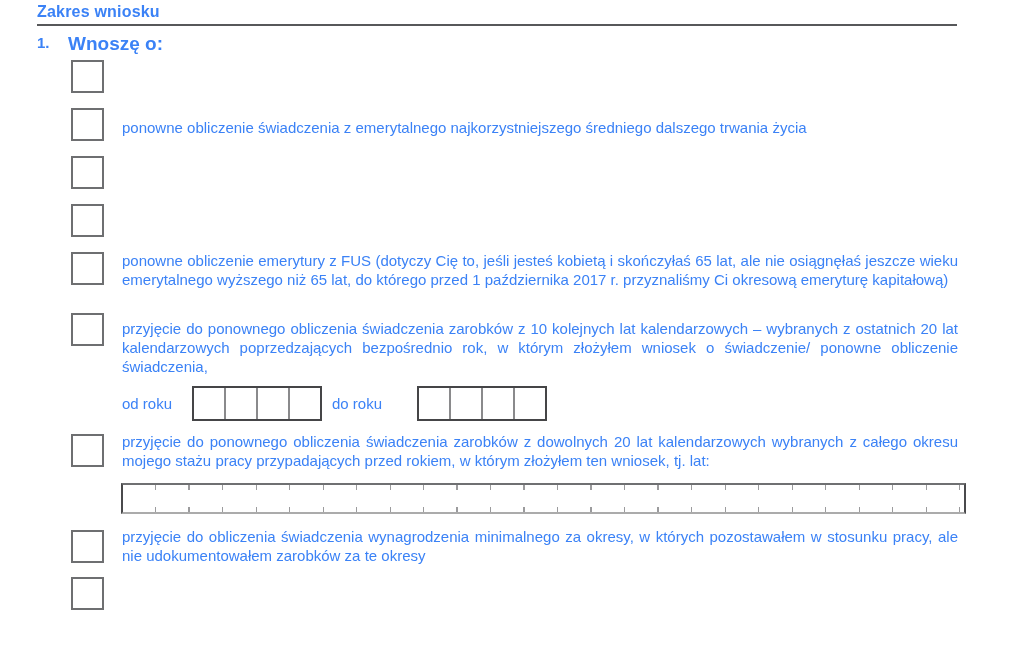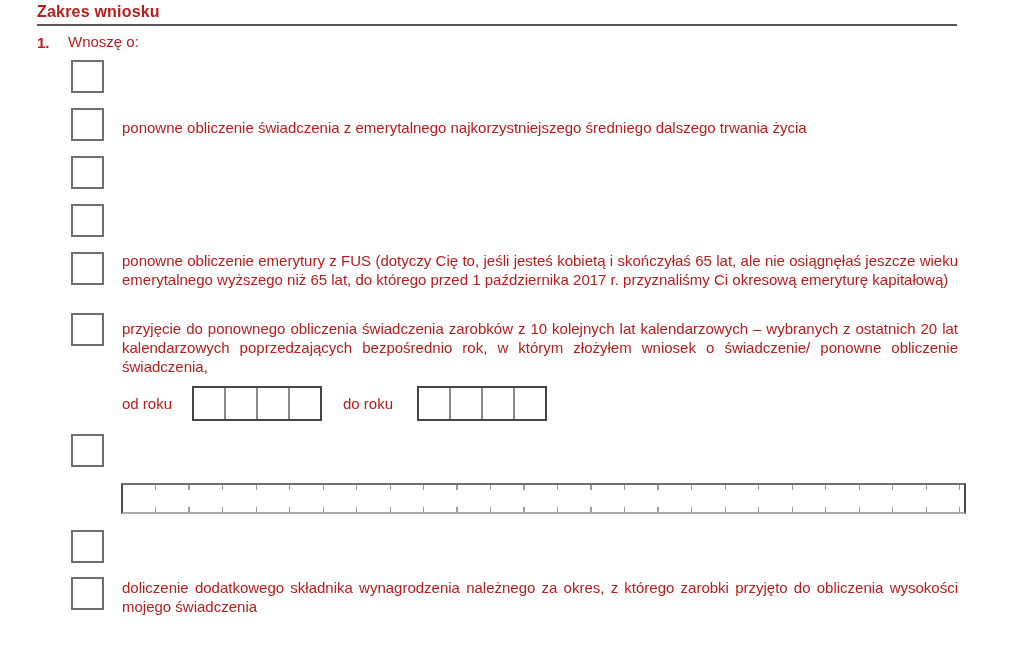--- a/index.html
+++ b/index.html
@@ -6,21 +6,21 @@
     margin: 0;
     padding: 0;
     background: #ffffff;
   }
   .page {
     position: relative;
     width: 1016px;
     height: 645px;
     background: #ffffff;
     font-family: "Liberation Sans", "DejaVu Sans", sans-serif;
-    color: #b91c1c;
+    color: #3b82f6;
     overflow: hidden;
   }
   .title {
     position: absolute;
     left: 37px;
     top: 3px;
     font-size: 16px;
     font-weight: bold;
     letter-spacing: 0.2px;
     white-space: nowrap;
@@ -37,22 +37,22 @@
     position: absolute;
     left: 37px;
     top: 34px;
     font-size: 15px;
     font-weight: bold;
   }
   .sec-head {
     position: absolute;
     left: 68px;
     top: 33px;
-    font-size: 15px;
-    font-weight: normal;
+    font-size: 19px;
+    font-weight: bold;
     text-align: center;
   }
   .cb {
     position: absolute;
     left: 71px;
     width: 29px;
     height: 29px;
     border: 2px solid #6e6f71;
     background: #ffffff;
     box-sizing: content-box;
@@ -138,30 +138,31 @@
   <div class="cb" style="top:313px"></div>
   <div class="opt just" style="top:319px">przyjęcie do ponownego obliczenia świadczenia zarobków z 10 kolejnych lat kalendarzowych – wybranych z ostatnich 20 lat kalendarzowych poprzedzających bezpośrednio rok, w którym złożyłem wniosek o świadczenie/ ponowne obliczenie świadczenia,</div>
 
   <div class="yr-label" style="left:122px; top:395px">od roku</div>
   <div class="year-box" style="left:192px">
     <div class="ycell"></div>
     <div class="ycell"></div>
     <div class="ycell"></div>
     <div class="ycell"></div>
   </div>
-  <div class="yr-label" style="left:343px; top:395px">do roku</div>
+  <div class="yr-label" style="left:332px; top:395px">do roku</div>
   <div class="year-box" style="left:417px">
     <div class="ycell"></div>
     <div class="ycell"></div>
     <div class="ycell"></div>
     <div class="ycell"></div>
   </div>
 
   <div class="cb" style="top:434px"></div>
+  <div class="opt just" style="top:432px">przyjęcie do ponownego obliczenia świadczenia zarobków z dowolnych 20 lat kalendarzowych wybranych z całego okresu mojego stażu pracy przypadających przed rokiem, w którym złożyłem ten wniosek, tj. lat:</div>
 
   <div class="long-field"></div>
 
   <div class="cb" style="top:530px"></div>
+  <div class="opt just" style="top:527px">przyjęcie do obliczenia świadczenia wynagrodzenia minimalnego za okresy, w których pozostawałem w stosunku pracy, ale nie udokumentowałem zarobków za te okresy</div>
 
   <div class="cb" style="top:577px"></div>
-  <div class="opt just" style="top:578px">doliczenie dodatkowego składnika wynagrodzenia należnego za okres, z którego zarobki przyjęto do obliczenia wysokości mojego świadczenia</div>
 
 </div>
 
 </body></html>

